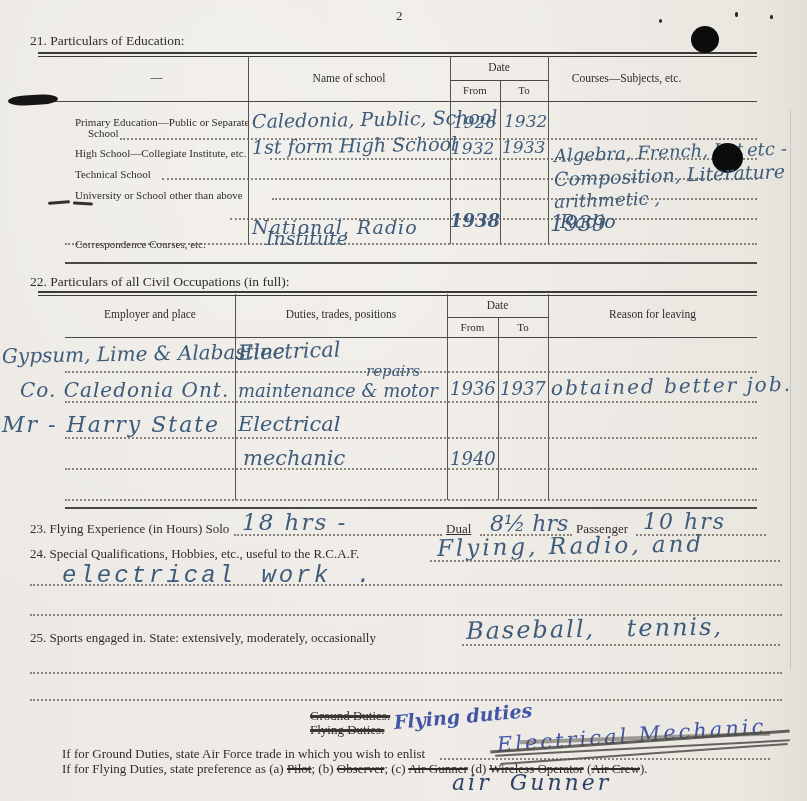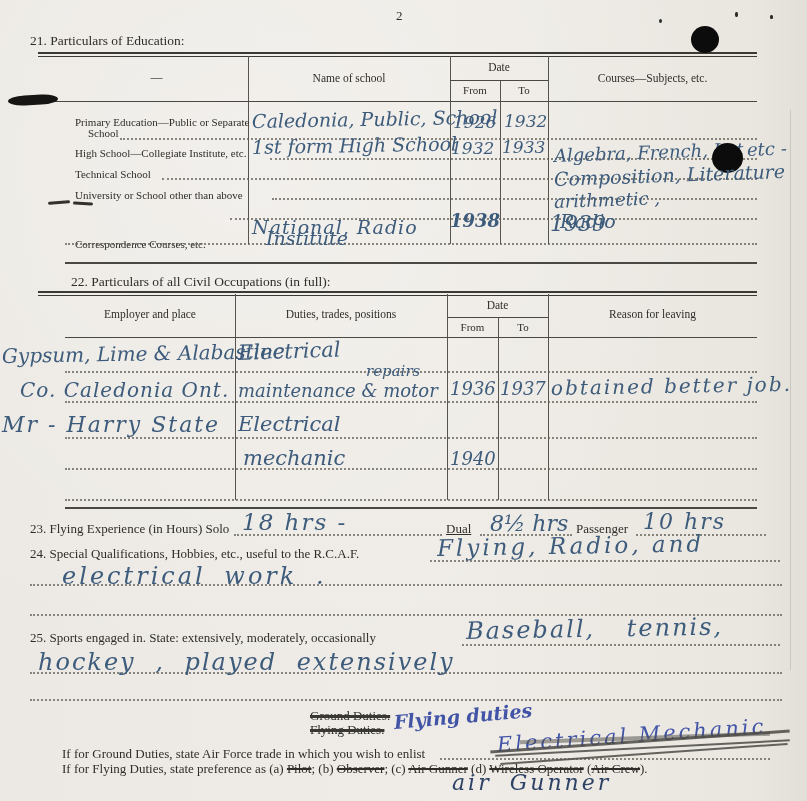--- a/index.html
+++ b/index.html
@@ -46,21 +46,21 @@
   <div class="vln" style="left:450px;top:56px;height:188px;"></div>
   <div class="vln" style="left:500px;top:80px;height:164px;"></div>
   <div class="vln" style="left:548px;top:56px;height:188px;"></div>
 
   <div class="pt ctr" style="left:65px;top:70px;width:183px;font-size:12px;">—</div>
   <div class="pt ctr" style="left:248px;top:72px;width:202px;font-size:11.5px;">Name of school</div>
   <div class="pt ctr" style="left:450px;top:61px;width:98px;font-size:11.5px;">Date</div>
   <div class="ln" style="left:450px;top:80px;width:98px;"></div>
   <div class="pt ctr" style="left:450px;top:84px;width:50px;font-size:11px;">From</div>
   <div class="pt ctr" style="left:500px;top:84px;width:48px;font-size:11px;">To</div>
-  <div class="pt ctr" style="left:548px;top:72px;width:209px;font-size:11.5px;">Courses—Subjects, etc.</div>
+  <div class="pt ctr" style="left:522px;top:72px;width:209px;font-size:11.5px;">Courses—Subjects, etc.</div>
   <div class="ln" style="left:55px;top:101px;width:702px;"></div>
   <div class="smudge" style="left:8px;top:95px;width:50px;height:10px;transform:rotate(-3deg);"></div>
 
   <div class="pt" style="left:75px;top:116px;font-size:11px;">Primary Education—Public or Separate</div>
   <div class="pt" style="left:88px;top:127px;font-size:11px;">School</div>
   <div class="pt" style="left:75px;top:147px;font-size:11px;">High School—Collegiate Institute, etc.</div>
   <div class="pt" style="left:75px;top:168px;font-size:11px;">Technical School</div>
   <div class="pt" style="left:75px;top:189px;font-size:11px;">University or School other than above</div>
   <div class="pt" style="left:75px;top:210px;font-size:11px;margin-top:28px;">Correspondence Courses, etc.</div>
 
@@ -85,21 +85,21 @@
   <div class="blot" style="left:712px;top:143px;width:31px;height:30px;"></div>
   <div class="hw" style="left:747px;top:139px;font-size:18px;transform:rotate(-2deg);">etc -</div>
   <div class="hw" style="left:554px;top:168px;font-size:19px;transform:rotate(-2deg);">Composition, Literature</div>
   <div class="hw" style="left:554px;top:191px;font-size:18px;transform:rotate(-2deg);">arithmetic ,</div>
   <div class="hw" style="left:252px;top:216px;font-size:19px;letter-spacing:1px;">National, Radio</div>
   <div class="hw" style="left:266px;top:227px;font-size:19px;">Institute</div>
   <div class="hw" style="left:450px;top:210px;font-size:18px;font-weight:bold;">1938</div>
   <div class="hw" style="left:502px;top:211px;font-size:22px;margin-left:48px;">1939</div>
   <div class="hw" style="left:560px;top:210px;font-size:19px;">Radio</div>
 
-  <div class="pt" style="left:30px;top:274px;font-size:13.5px;margin-left:41px;">22.  Particulars of all Civil Occupations (in full):</div>
+  <div class="pt" style="left:30px;top:274px;font-size:13.5px;">22.  Particulars of all Civil Occupations (in full):</div>
   <div class="dbl" style="left:38px;top:291px;width:719px;"></div>
 
   <div class="vln" style="left:235px;top:294px;height:206px;"></div>
   <div class="vln" style="left:447px;top:294px;height:206px;"></div>
   <div class="vln" style="left:498px;top:318px;height:182px;"></div>
   <div class="vln" style="left:548px;top:294px;height:206px;"></div>
 
   <div class="pt ctr" style="left:65px;top:308px;width:170px;font-size:11.5px;">Employer and place</div>
   <div class="pt ctr" style="left:235px;top:308px;width:212px;font-size:11.5px;">Duties, trades, positions</div>
   <div class="pt ctr" style="left:447px;top:299px;width:101px;font-size:11.5px;">Date</div>
@@ -136,28 +136,27 @@
   <div class="pt" style="left:576px;top:521px;font-size:13px;">Passenger</div>
   <div class="dot" style="left:636px;top:534px;width:130px;"></div>
   <div class="hw" style="left:242px;top:509px;font-size:23px;letter-spacing:2px;">18 hrs -</div>
   <div class="hw" style="left:490px;top:511px;font-size:22px;">8½ hrs</div>
   <div class="hw" style="left:643px;top:509px;font-size:22px;letter-spacing:2px;">10 hrs</div>
 
   <div class="pt" style="left:30px;top:546px;font-size:13px;">24.  Special Qualifications, Hobbies, etc., useful to the R.C.A.F.</div>
   <div class="dot" style="left:430px;top:560px;width:350px;"></div>
   <div class="hw" style="left:437px;top:535px;font-size:23px;letter-spacing:3px;transform:rotate(-1deg);">Flying, Radio, and</div>
   <div class="dot" style="left:30px;top:584px;width:752px;"></div>
-  <div class="hw" style="left:62px;top:562px;font-size:24px;letter-spacing:3px;word-spacing:8px;">electrical work .</div>
+  <div class="hw" style="left:62px;top:562px;font-size:24px;letter-spacing:3px;word-spacing:8px;font-family:Liberation Mono, monospace;">electrical work .</div>
   <div class="dot" style="left:30px;top:614px;width:752px;"></div>
 
   <div class="pt" style="left:30px;top:630px;font-size:13px;">25.  Sports engaged in.   State: extensively, moderately, occasionally</div>
   <div class="dot" style="left:462px;top:644px;width:318px;"></div>
   <div class="hw" style="left:466px;top:617px;font-size:24px;letter-spacing:2px;word-spacing:22px;transform:rotate(-1deg);">Baseball, tennis,</div>
   <div class="dot" style="left:30px;top:672px;width:752px;"></div>
-  <div class="hw" style="left:38px;top:648px;font-size:24px;letter-spacing:2px;word-spacing:10px;">hockey , played extensively</div>
   <div class="dot" style="left:30px;top:699px;width:752px;"></div>
 
   <div class="pt struck2" style="left:310px;top:708px;font-size:13px;">Ground Duties.</div>
   <div class="pt struck2" style="left:310px;top:722px;font-size:13px;">Flying Duties.</div>
   <div class="hw bp" style="left:394px;top:711px;font-size:19px;transform:rotate(-5deg);font-weight:bold;">Flying duties</div>
 
   <div class="hw bp" style="left:497px;top:733px;font-size:21px;letter-spacing:3px;transform:rotate(-4deg);">Electrical Mechanic</div>
   <div class="scribble" style="left:490px;top:740px;width:300px;transform:rotate(-4deg);height:3px;"></div>
   <div class="scribble" style="left:495px;top:747px;width:295px;transform:rotate(-3deg);"></div>
   <div class="scribble" style="left:500px;top:753px;width:288px;transform:rotate(-4deg);"></div>

